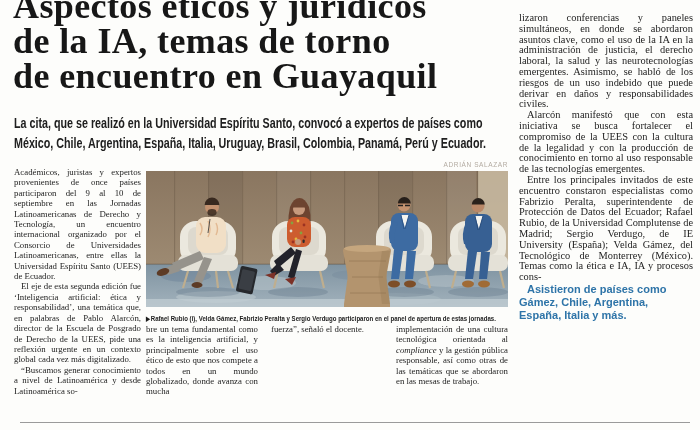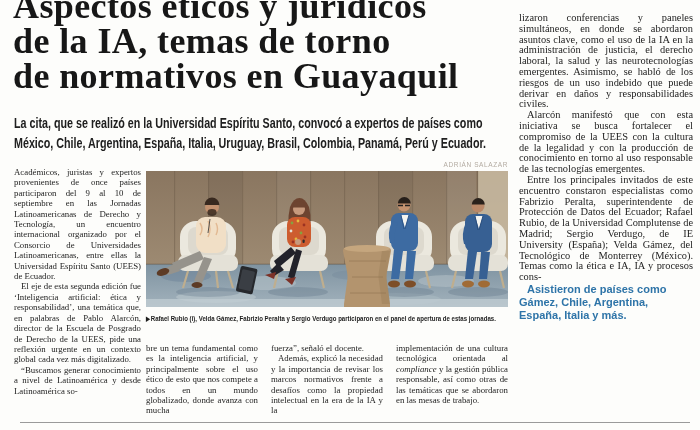--- a/index.html
+++ b/index.html
@@ -46,40 +46,40 @@
   .photo{position:absolute;left:146px;top:171px;width:362px;height:136px;}
   .caption{
     position:absolute;left:146px;top:314px;width:452px;
     transform:scaleX(.8);transform-origin:0 0;white-space:nowrap;
     font-family:"Liberation Sans",sans-serif;font-weight:bold;
     font-size:7.6px;color:#1c1c1c;
   }
   .caption .arrow{font-size:6.5px;margin-right:1px;}
   
   .cols-bottom{
-    position:absolute;left:146px;top:343px;width:362px;
+    position:absolute;left:146px;top:324px;width:362px;
     display:flex;gap:13px;
   }
   .cols-bottom .bcol{flex:1;}
   .italic{font-style:italic;margin-top:18px;}
   .endmark{font-weight:bold;}
   .bottom-rule{
     position:absolute;left:20px;top:422px;width:670px;height:0;
     border-top:1px solid var(--rule-color,#9a9a9a);
   }
 </style>
 </head>
 <body>
 
 <div class="page">
 
   <div class="headline">
     <div>Aspectos éticos y jurídicos</div>
     <div>de la IA, temas de torno</div>
-    <div>de normativos en Guayaquil</div>
+    <div>de encuentro en Guayaquil</div>
   </div>
 
   <div class="subhead">La cita, que se realizó en la Universidad Espíritu Santo, convocó a expertos de países como México, Chile, Argentina, España, Italia, Uruguay, Brasil, Colombia, Panamá, Perú y Ecuador.</div>
 
   <div class="col-left bodytext">
     <p class="noindent">Académicos, juristas y expertos provenientes de once países participaron del 9 al 10 de septiembre en las Jornadas Latinoamericanas de Derecho y Tecnología, un encuentro internacional organizado por el Consorcio de Universidades Latinoamericanas, entre ellas la Universidad Espíritu Santo (UEES) de Ecuador.</p>
     <p>El eje de esta segunda edición fue ‘Inteligencia artificial: ética y responsabilidad’, una temática que, en palabras de Pablo Alarcón, director de la Escuela de Posgrado de Derecho de la UEES, pide una reflexión urgente en un contexto global cada vez más digitalizado.</p>
     <p>“Buscamos generar conocimiento a nivel de Latinoamérica y desde Latinoamérica so-</p>
   </div>
 
@@ -232,21 +232,20 @@
   <div class="caption">
     <span class="arrow">▶</span><span>Rafael Rubio (i), Velda Gámez, Fabrizio Peralta y Sergio Verdugo participaron en el panel de apertura de estas jornadas.</span>
   </div>
 
   <div class="cols-bottom bodytext">
     <div class="bcol">
       <p class="noindent">bre un tema fundamental como es la inteligencia artificial, y principalmente sobre el uso ético de esto que nos compete a todos en un mundo globalizado, donde avanza con mucha</p>
     </div>
     <div class="bcol">
       <p class="noindent">fuerza”, señaló el docente.</p>
-      <p>Además, explicó la necesidad y la importancia de revisar los marcos normativos frente a desafíos como la propiedad intelectual en la era de la IA y la</p>
     </div>
     <div class="bcol">
       <p class="noindent"><span>implementación de una cultura tecnológica orientada al </span><span class="italic">compliance</span><span> y la gestión pública responsable, así como otras de las temáticas que se abordaron en las mesas de trabajo.</span></p>
     </div>
   </div>
 
   <div class="col-right">
     <p class="noindent">lizaron conferencias y paneles simultáneos, en donde se abordaron asuntos clave, como el uso de la IA en la administración de justicia, el derecho laboral, la salud y las neurotecnologías emergentes. Asimismo, se habló de los riesgos de un uso indebido que puede derivar en daños y responsabilidades civiles.</p>
     <p>Alarcón manifestó que con esta iniciativa se busca fortalecer el compromiso de la UEES con la cultura de la legalidad y con la producción de conocimiento en torno al uso responsable de las tecnologías emergentes.</p>
     <p>Entre los principales invitados de este encuentro constaron especialistas como Fabrizio Peralta, superintendente de Protección de Datos del Ecuador; Rafael Rubio, de la Universidad Complutense de Madrid; Sergio Verdugo, de IE University (España); Velda Gámez, del Tecnológico de Monterrey (México). Temas como la ética e IA, IA y procesos cons-</p>

